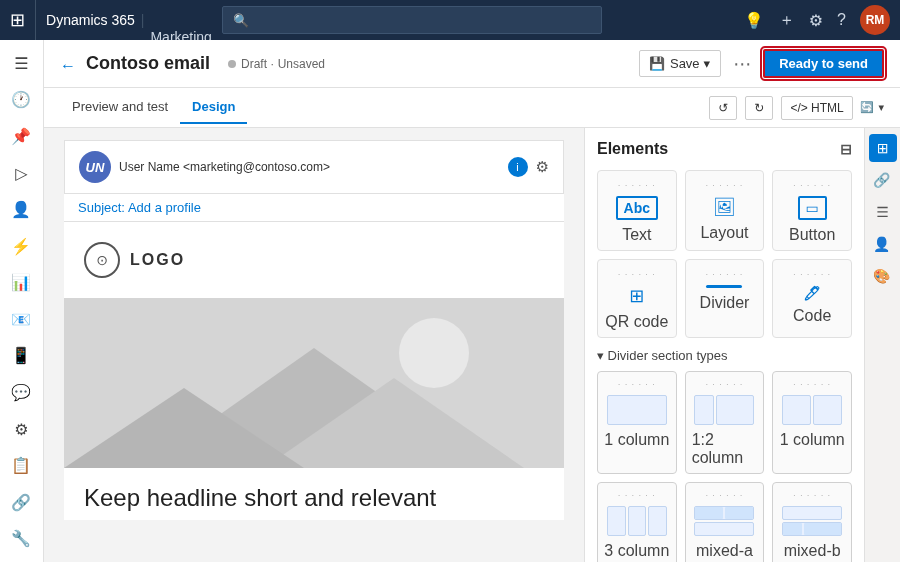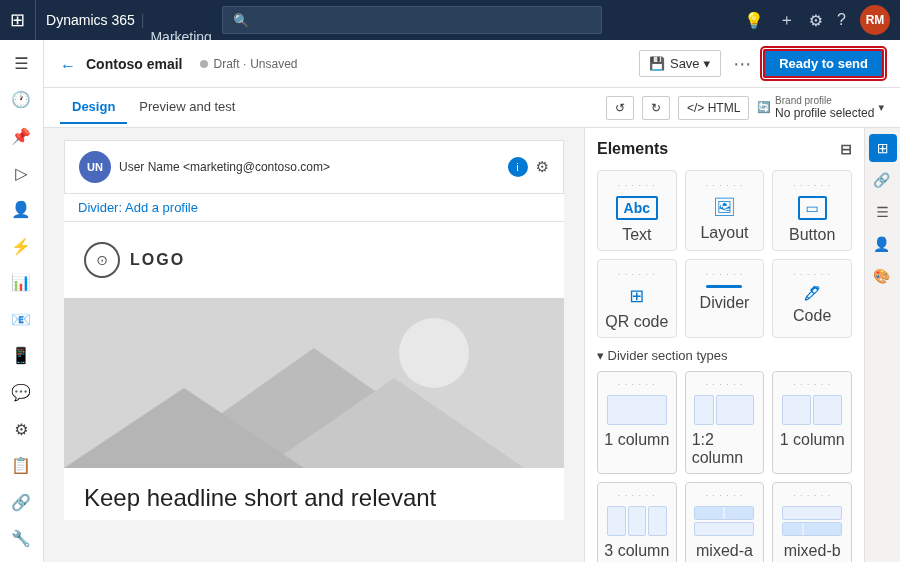--- a/index.html
+++ b/index.html
@@ -37,21 +37,21 @@
 
     
     .content-area { flex: 1; display: flex; flex-direction: column; background: #f9f9f9; }
 
     
     .toolbar {
       display: flex; align-items: center; height: 48px; padding: 0 16px;
       background: #fff; border-bottom: 1px solid #e0e0e0; gap: 10px;
     }
     .back-btn { color: #0078d4; font-size: 16px; cursor: pointer; }
-    .page-title { font-size: 14px; font-weight: 600; color: #222; }
+    .page-title { font-size: 18px; font-weight: 600; color: #222; }
     .draft-badge { display: flex; align-items: center; gap: 5px; color: #666; font-size: 12px; margin-left: 8px; }
     .draft-dot { width: 8px; height: 8px; border-radius: 50%; background: #b0b0b0; }
     .toolbar-right { display: flex; align-items: center; gap: 8px; margin-left: auto; }
     .save-btn { display: flex; align-items: center; gap: 4px; border: 1px solid #ccc; background: #fff; padding: 5px 10px; border-radius: 2px; cursor: pointer; font-size: 13px; color: #333; }
     .kebab-btn { border: none; background: transparent; cursor: pointer; font-size: 18px; color: #666; padding: 4px; }
     .ready-btn { background: #0078d4; color: #fff; border: 2px solid #c50f1f; border-radius: 2px; padding: 5px 14px; cursor: pointer; font-size: 13px; font-weight: 600; outline: 2px solid #c50f1f; outline-offset: 1px; }
 
     
     .tab-row {
       display: flex; align-items: center; height: 40px; padding: 0 16px;
@@ -67,21 +67,21 @@
 
     
     .email-editor { flex: 1; display: flex; overflow: hidden; }
 
     
     .email-canvas { flex: 1; background: #f3f3f3; overflow-y: auto; padding: 12px; display: flex; flex-direction: column; gap: 0; }
     .email-inner { background: #fff; max-width: 500px; margin: 0 auto; width: 100%; }
 
     
     .email-header { background: #fff; border: 1px solid #e0e0e0; padding: 10px 14px; display: flex; align-items: center; gap: 8px; }
-    .user-avatar { width: 32px; height: 32px; border-radius: 50%; background: #4a69bd; color: #fff; display: flex; align-items: center; justify-content: center; font-size: 11px; font-weight: bold; flex-shrink: 0; }
+    .user-avatar { width: 32px; height: 32px; border-radius: 50%; background: #4a69bd; color: #fff; display: flex; align-items: center; justify-content: center; font-size: 13px; font-weight: bold; flex-shrink: 0; font-style: italic; }
     .email-from { flex: 1; font-size: 12px; color: #333; }
     .info-icon { width: 20px; height: 20px; border-radius: 50%; background: #0078d4; color: #fff; display: flex; align-items: center; justify-content: center; font-size: 11px; cursor: pointer; }
     .gear-icon-sm { font-size: 15px; color: #555; cursor: pointer; }
     .email-subject { padding: 6px 14px; font-size: 13px; color: #444; background: #fff; border-bottom: 1px solid #e0e0e0; }
     .email-subject span { color: #0078d4; cursor: pointer; }
 
     
     .email-body { background: #fff; }
     .logo-section { padding: 20px; display: flex; align-items: center; gap: 10px; }
     .logo-circle { width: 36px; height: 36px; border-radius: 50%; border: 2px solid #555; display: flex; align-items: center; justify-content: center; font-size: 14px; color: #555; }
@@ -178,51 +178,47 @@
           <span>💾</span>
           <span>Save</span>
           <span>▾</span>
         </button>
         <button class="kebab-btn">⋯</button>
         <button class="ready-btn">Ready to send</button>
       </div>
     </div>
 
     <div class="tab-row">
+      <div class="tab">Preview and test</div>
       <div class="tab active">Design</div>
-      <div class="tab">Preview and test</div>
       <div class="tab-actions">
         <button class="tab-action-btn">↺</button>
         <button class="tab-action-btn">↻</button>
         <button class="tab-action-btn">&lt;/&gt; HTML</button>
         <div class="brand-profile">
           <span>🔄</span>
-          <div>
-            <div class="brand-profile-label">Brand profile</div>
-            <div class="brand-profile-value">No profile selected</div>
-          </div>
           <span>▾</span>
         </div>
       </div>
     </div>
 
     <div class="email-editor">
 
       <div class="email-canvas">
         <div class="email-inner">
 
           <div class="email-header">
             <div class="user-avatar">UN</div>
             <span class="email-from">User Name &lt;marketing@contoso.com&gt;</span>
             <div class="info-icon">i</div>
             <span class="gear-icon-sm">⚙</span>
           </div>
 
           <div class="email-subject">
-            <span>Divider:</span>
+            <span>Subject:</span>
             <span style="cursor:pointer;">Add a profile</span>
           </div>
 
           <div class="email-body">
 
             <div class="logo-section">
               <div class="logo-circle">⊙</div>
               <span class="logo-text">LOGO</span>
             </div>
 

